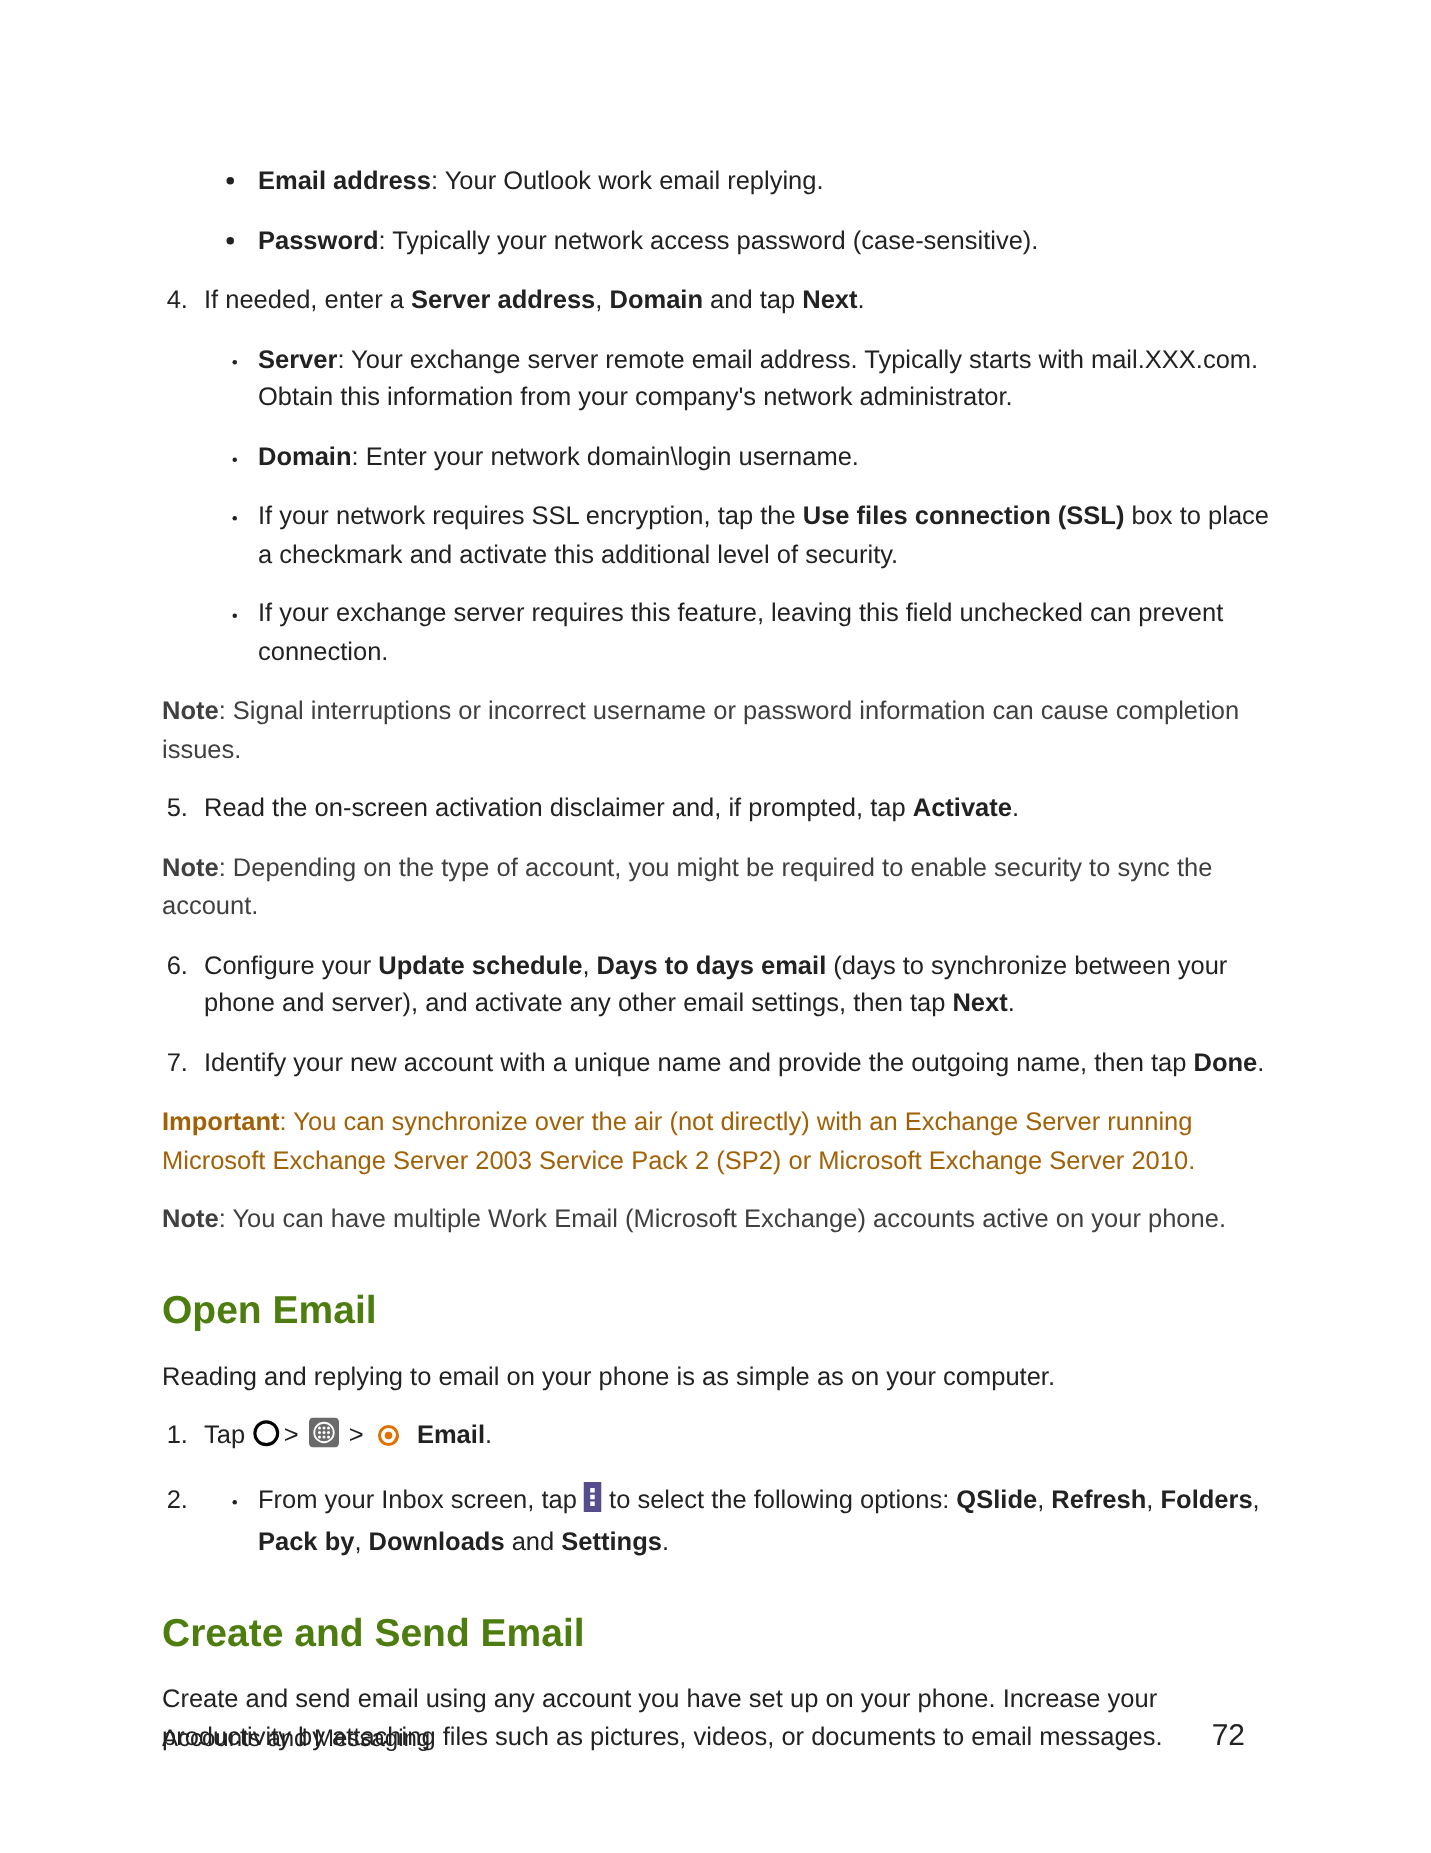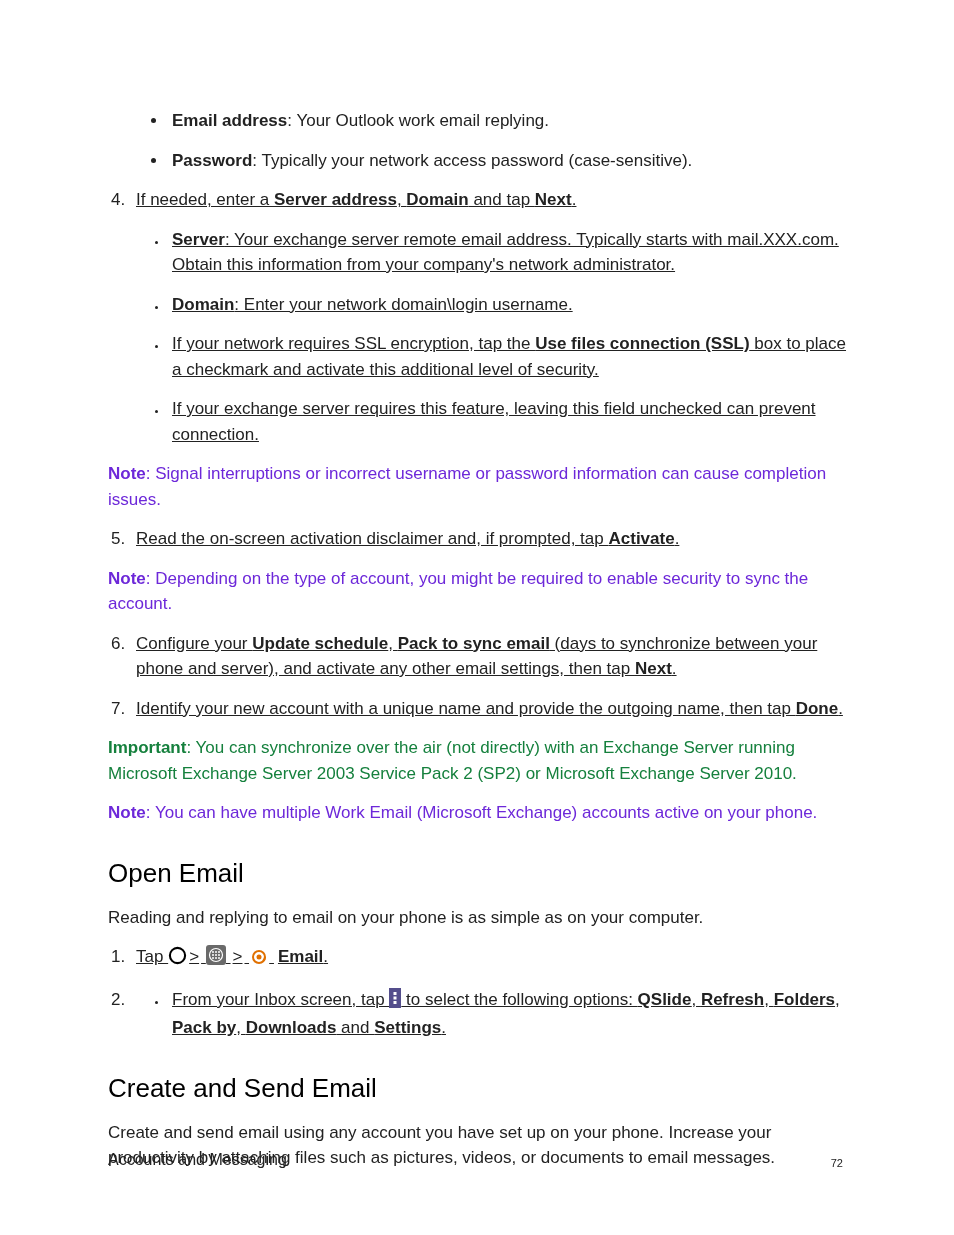--- a/index.html
+++ b/index.html
@@ -32,67 +32,66 @@
     margin-bottom: 14px;
     padding-left: 4px;
   }
   ol.numbered {
     margin: 0 0 0 22px;
     padding: 0;
   }
   ol.numbered > li {
     margin-bottom: 14px;
     padding-left: 6px;
-    text-decoration: underline;
   }
   ul.sub {
     list-style-type: disc;
     margin: 14px 0 0 32px;
     padding: 0;
   }
   ul.sub > li {
     margin-bottom: 14px;
     padding-left: 4px;
   }
   ul.sub.small-marker > li::marker {
     font-size: 11px;
   }
   .note {
-    color: #6d28d9;
+    color: #404040;
     margin: 0 0 14px 0;
   }
   .important {
-    color: #15803d;
+    color: #a16207;
     margin: 0 0 14px 0;
   }
   h2 {
     font-family: Arial Black, Arial, sans-serif;
-    font-weight: 400;
+    font-weight: 700;
     font-size: 26px;
     margin: 28px 0 12px 0;
     letter-spacing: 0;
-    color: #000000;
+    color: #4d7c0f;
   }
   .intro {
     margin: 0 0 14px 0;
   }
   strong {
     font-weight: bold;
   }
   .footer-left {
     position: absolute;
     left: 108px;
     bottom: 66px;
     font-size: 16px;
   }
   .footer-right {
     position: absolute;
-    right: 111px;
+    right: 124px;
     bottom: 66px;
-    font-size: 11px;
+    font-size: 20px;
   }
   .icon {
     display: inline-block;
     vertical-align: -3px;
   }
   .icon-home svg, .icon-apps svg, .icon-email svg, .icon-menu svg {
     display: inline-block;
   }
   .gt {
     margin: 0 2px;
@@ -142,21 +141,21 @@
       <span>Read the on-screen activation disclaimer and, if prompted, tap </span><strong>Activate</strong><span>.</span>
     </li>
   </ol>
 
   <p class="note">
     <strong>Note</strong><span>: Depending on the type of account, you might be required to enable security to sync the account.</span>
   </p>
 
   <ol class="numbered" start="6">
     <li>
-      <span>Configure your </span><strong>Update schedule</strong><span>, </span><strong>Pack to sync email</strong><span> (days to synchronize between your phone and server), and activate any other email settings, then tap </span><strong>Next</strong><span>.</span>
+      <span>Configure your </span><strong>Update schedule</strong><span>, </span><strong>Days to days email</strong><span> (days to synchronize between your phone and server), and activate any other email settings, then tap </span><strong>Next</strong><span>.</span>
     </li>
     <li>
       <span>Identify your new account with a unique name and provide the outgoing name, then tap </span><strong>Done</strong><span>.</span>
     </li>
   </ol>
 
   <p class="important">
     <strong>Important</strong><span>: You can synchronize over the air (not directly) with an Exchange Server running Microsoft Exchange Server 2003 Service Pack 2 (SP2) or Microsoft Exchange Server 2010.</span>
   </p>
 

